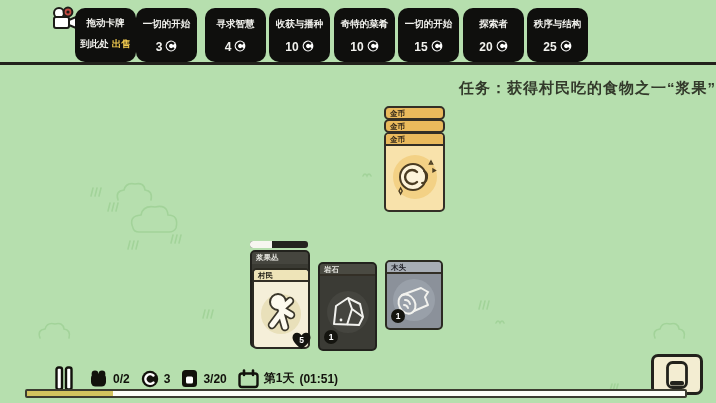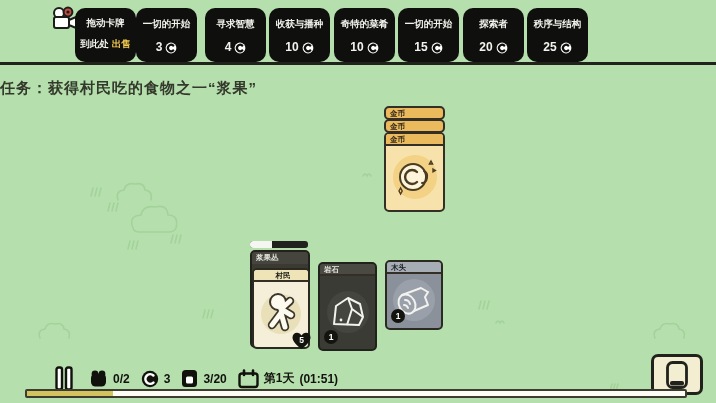--- a/index.html
+++ b/index.html
@@ -12,28 +12,28 @@
   .doodles { position:absolute; inset:0; pointer-events:none; }
 
   
   .camera { position:absolute; left:48px; top:6px; }
   .topbox {
     position:absolute; top:8px; width:61px; height:54px;
     background:#0f0f0d; border-radius:10px; color:#f2f2ee;
     text-align:center; cursor:pointer;
   }
   .topbox .name { font-size:9.5px; font-weight:bold; margin-top:10px; white-space:nowrap; }
-  .topbox .row2 { display:flex; justify-content:center; align-items:flex-end; gap:3px; margin-top:9px; font-size:12px; font-weight:bold; }
+  .topbox .row2 { display:flex; justify-content:center; align-items:flex-start; gap:3px; margin-top:9px; font-size:12px; font-weight:bold; }
   .sellbox .name { margin-top:9px; }
   .sellbox .row2 { font-size:9.5px; margin-top:8px; }
   .hl { color:#f0c94f; }
   .divider { position:absolute; left:0; top:62px; width:716px; height:3px; background:#22221c; }
 
   
-  .task { position:absolute; top:79px; width:100%; text-align:left;
+  .task { position:absolute; top:79px; width:100%; text-align:right;
           font-size:15px; font-weight:bold; color:#333a2b; letter-spacing:1px; }
 
   
   .card { position:absolute; border:2px solid #332f26; border-radius:5px; overflow:visible; cursor:grab; }
   .card .hdr { height:12px; border-bottom:2px solid #332f26; font-size:7.5px; font-weight:bold;
                line-height:11px; padding-left:4px; border-radius:3px 3px 0 0; }
   .card .art { position:relative; display:flex; align-items:center; justify-content:center; height:calc(100% - 14px); }
   .glow { position:absolute; border-radius:50%; }
   .part { position:absolute; width:61px; height:14px; background:#eaba5c;
           border:2px solid #332f26; border-radius:5px; font-size:7.5px; font-weight:bold;
@@ -43,21 +43,21 @@
   .coin-full .hdr { background:#eaba5c; color:#33291a; }
 
   .prog { position:absolute; left:250px; top:241px; width:58px; height:7px;
           background:#23231e; border-radius:3px; overflow:hidden; }
   .prog .fill { height:100%; background:#f6f6f0; }
 
   .berry { left:250px; top:250px; width:60px; height:98px; background:#3a3a33; border-color:#22221d; }
   .berry .hdr { background:#45453e; color:#e8e8e2; border-bottom:none; }
 
   .villager { left:252px; top:268px; width:58px; height:81px; background:#f5efd9; border-color:#2b2a22; }
-  .villager .hdr { background:#eee4b8; color:#1f1d15;text-align:center; }
+  .villager .hdr { background:#eee4b8; color:#1f1d15; }
 
   .rock { left:318px; top:262px; width:59px; height:89px; background:#3b3b35; border-color:#22221d; }
   .rock .hdr { background:#4a4a42; color:#e8e8e2; }
 
   .wood { left:385px; top:260px; width:58px; height:70px; background:#8b919a; border-color:#2b2a22; }
   .wood .hdr { background:#a7adb5; color:#23232a; }
 
   .badge { position:absolute; left:4px; bottom:5px; width:14px; height:14px; border-radius:50%;
            background:#14140f; color:#fff; font-size:8.5px; font-weight:bold;
            display:flex; align-items:center; justify-content:center; }

